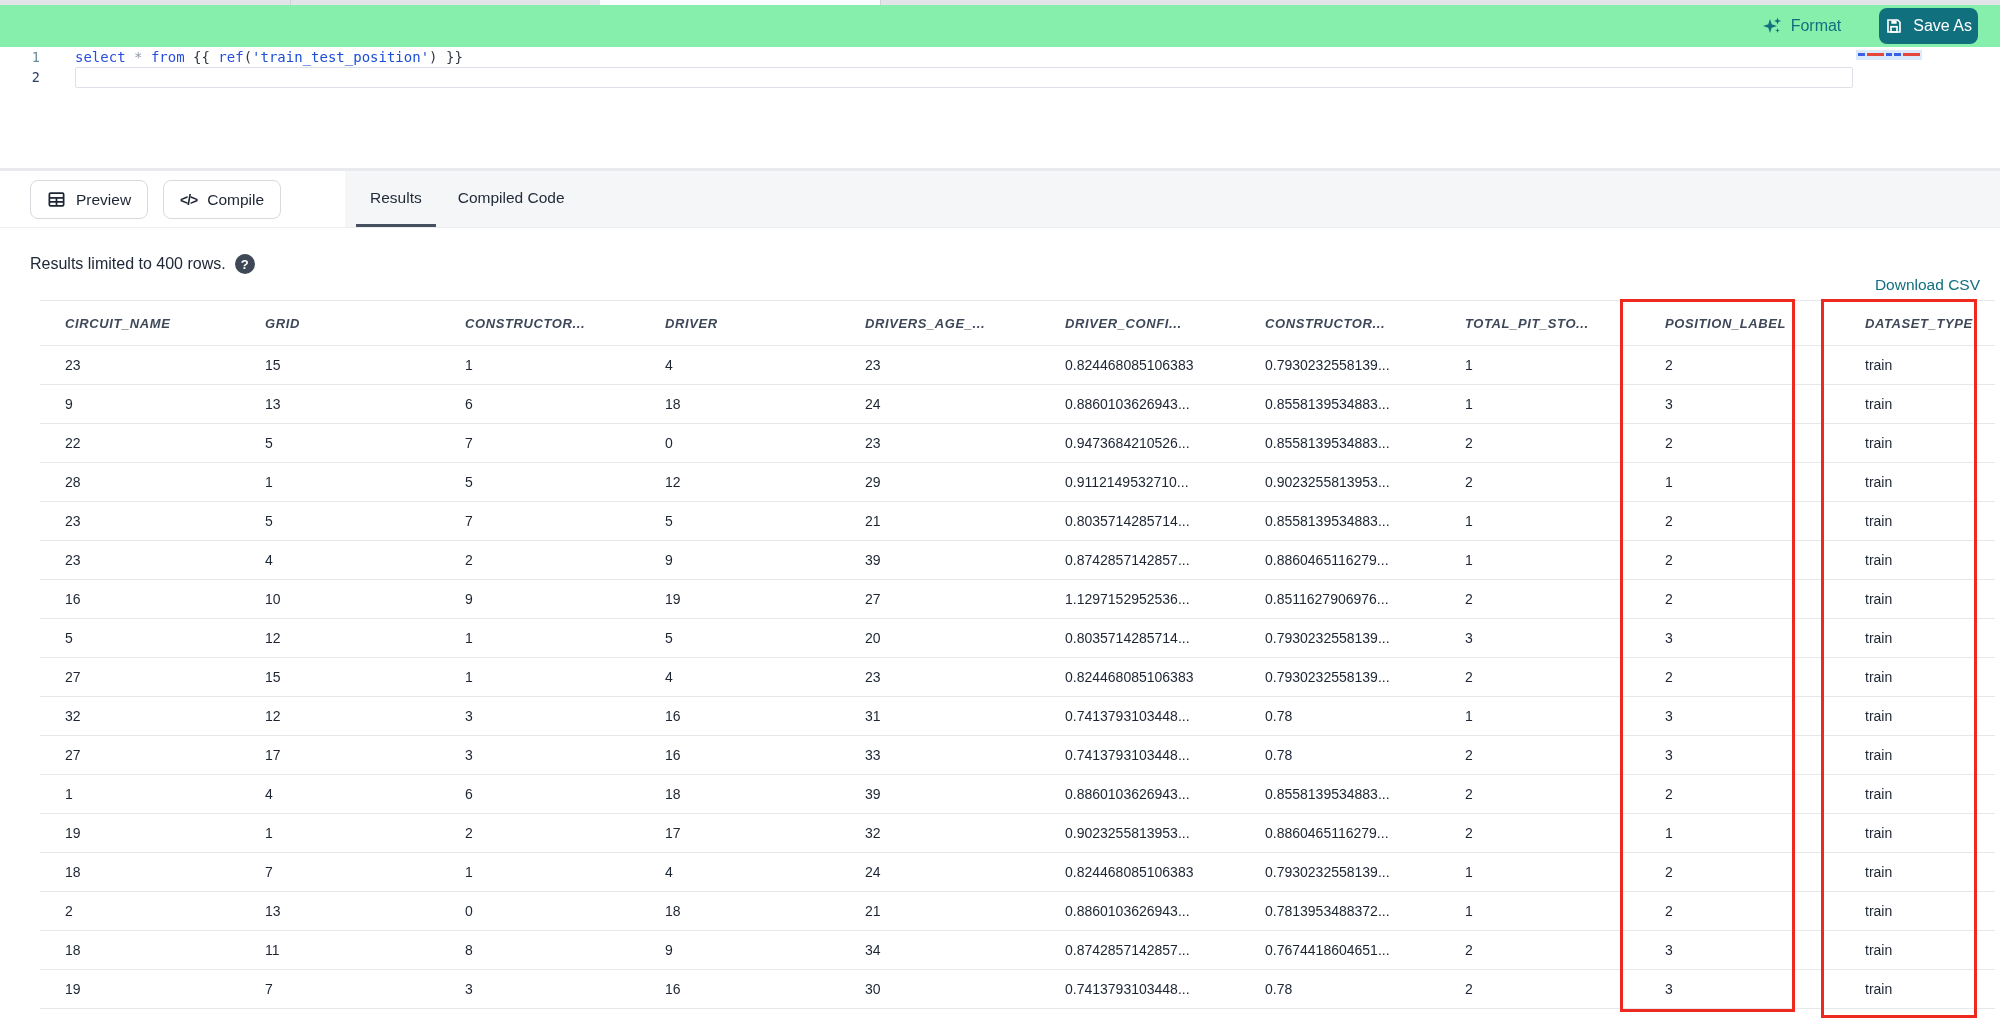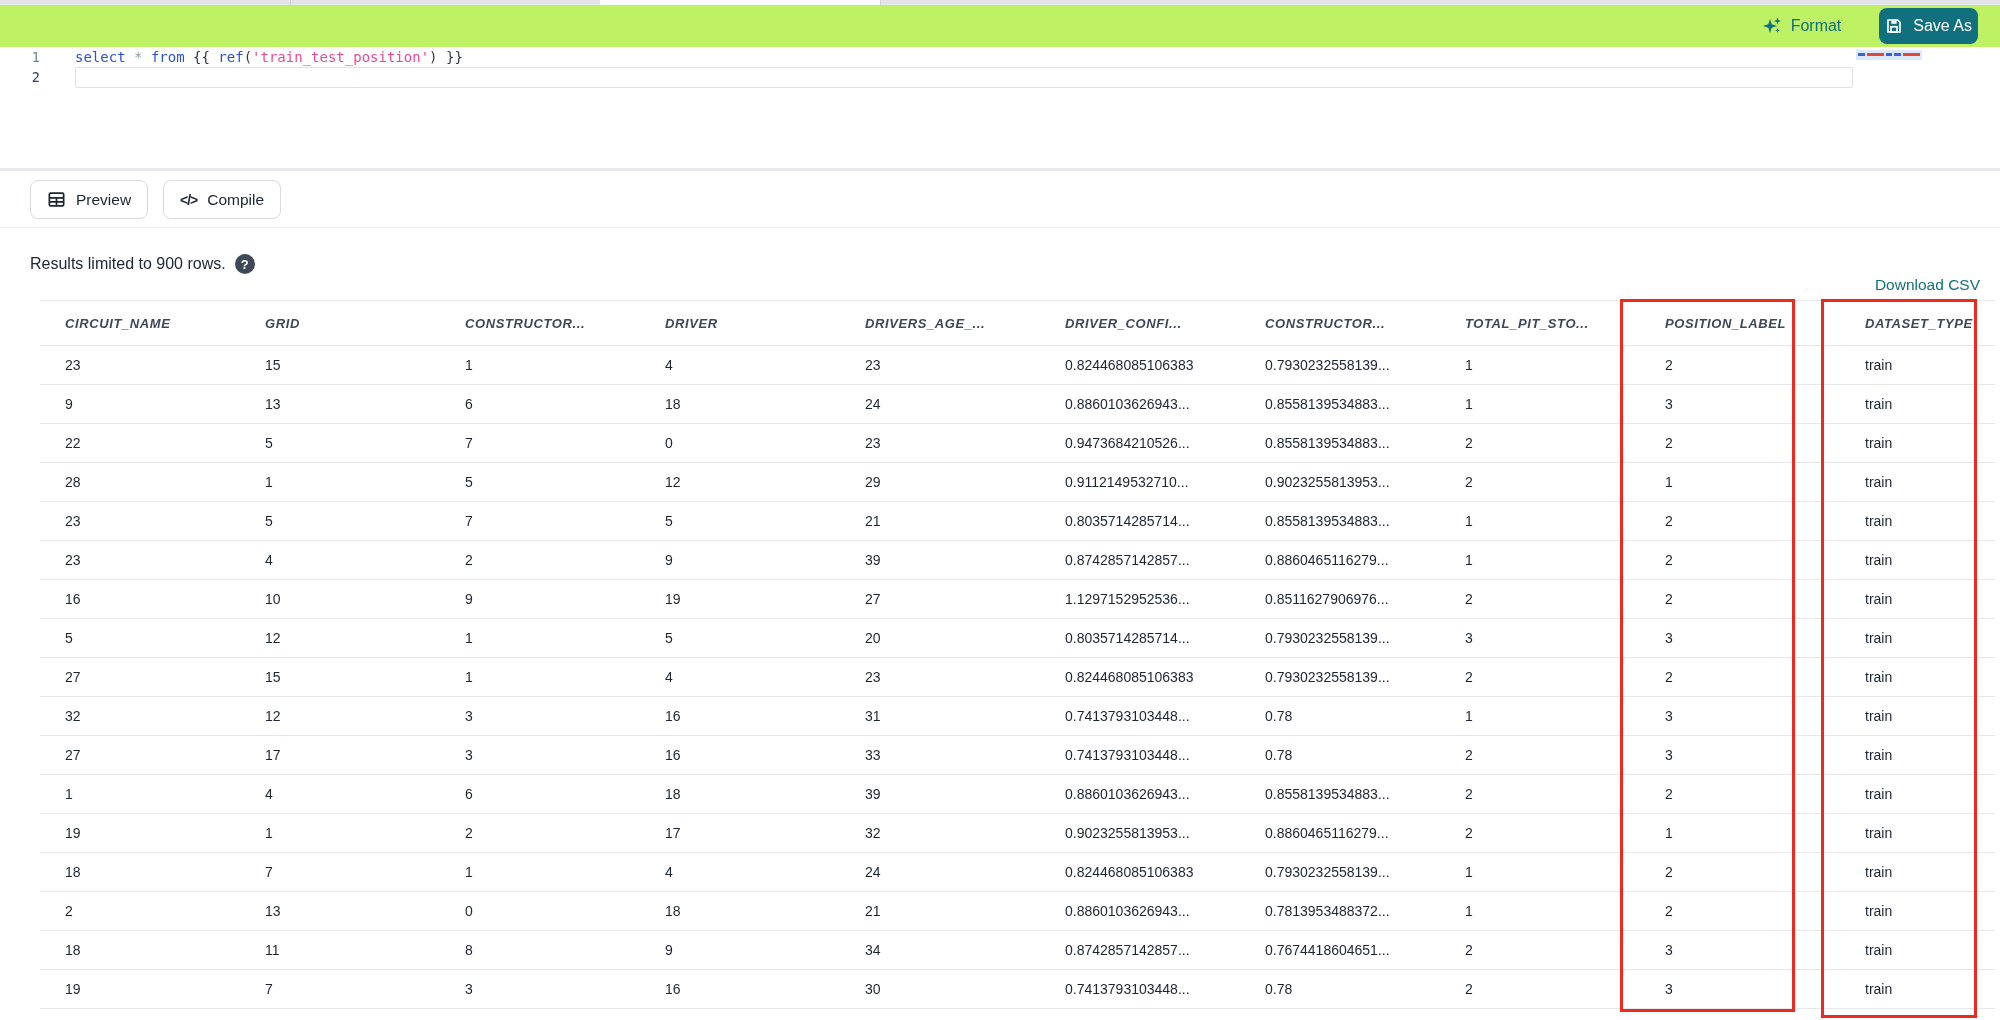--- a/index.html
+++ b/index.html
@@ -16,38 +16,38 @@
     background:#ffffff;font-family:"Liberation Sans",sans-serif;color:var(--text-dark);
   }
 
   
   .tabstrip{position:absolute;top:0;left:0;width:2000px;height:5px;background:#e3e4e9;}
   .tabstrip .active-seg{position:absolute;left:600px;top:0;width:280px;height:5px;background:#fbfcfd;}
   .tabstrip .vdiv{position:absolute;top:0;width:1px;height:5px;background:#cfd1d7;}
 
   
   .toolbar{
-    position:absolute;top:5px;left:0;width:2000px;height:42px;background:#bef264;
+    position:absolute;top:5px;left:0;width:2000px;height:42px;background:#86efac;
     display:flex;align-items:center;justify-content:flex-end;gap:32px;padding-right:22px;
   }
   .format-btn{display:flex;align-items:center;gap:9px;color:var(--accent);font-size:16px;cursor:pointer;background:none;border:none;font-family:inherit;}
   .saveas-btn{
     display:flex;align-items:center;gap:10px;background:var(--accent);color:#fff;
     border:none;border-radius:8px;height:36px;padding:0 6px;font-size:16px;font-family:inherit;cursor:pointer;
   }
 
   
   .editor{position:absolute;top:47px;left:0;width:2000px;height:121px;background:#fff;
     font-family:"DejaVu Sans Mono",monospace;font-size:14px;}
   .code-row{position:absolute;left:0;width:1860px;height:20px;display:flex;align-items:center;}
   .code-row .ln{width:40px;text-align:right;color:#6a8b99;font-size:13.5px;flex:none;}
   .code-row .ln.current{color:#2c3f66;}
   .code-row .code-text{margin-left:35px;white-space:pre;letter-spacing:0;}
   .tok-kw{color:#2a4fdd;} .tok-fn{color:#2a4fdd;} .tok-op{color:#8f9aab;}
-  .tok-punc{color:#333a45;} .tok-str{color:#ec4899;} .tok-plain{color:#333a45;}
+  .tok-punc{color:#333a45;} .tok-str{color:#1d4ed8;} .tok-plain{color:#333a45;}
   .current-line{position:absolute;left:75px;top:20px;width:1778px;height:21px;
     border:1px solid #dde1e7;border-radius:2px;background:#fff;}
   .minimap{position:absolute;left:1856px;top:0px;width:66px;height:118px;background:#fff;}
   .minimap .mini-line{margin-top:3px;height:10px;background:#dbe9fb;padding:3px 2px 0 2px;}
   .minimap .mini-marks{height:3px;
     background:repeating-linear-gradient(90deg,#3b60e4 0 7px,transparent 7px 9px,#e4463c 9px 26px,transparent 26px 28px,#3b60e4 28px 34px,transparent 34px 36px);}
 
   
   .panel-divider{position:absolute;top:168px;left:0;width:2000px;height:3px;background:#e9eaee;}
 
@@ -137,40 +137,48 @@
   <div class="minimap">
     <div class="mini-line">
       <div class="mini-marks"></div>
     </div>
   </div>
 </div>
 
 <div class="panel-divider"></div>
 
 <div class="action-band">
+  <div class="tab-region">
+    <div class="tab active">
+      <span>Results</span>
+    </div>
+    <div class="tab">
+      <span>Compiled Code</span>
+    </div>
+  </div>
   <button class="btn btn-preview">
     <span>
       <svg class="icon-svg" width="19" height="19" viewBox="0 0 24 24">
         <rect x="3" y="4" width="18" height="16" rx="1.5" fill="none" stroke="#1e2533" stroke-width="2.2"></rect>
         <line x1="3" y1="10" x2="21" y2="10" stroke="#1e2533" stroke-width="2.2"></line>
         <line x1="12" y1="10" x2="12" y2="20" stroke="#1e2533" stroke-width="2.2"></line>
         <line x1="3" y1="15" x2="21" y2="15" stroke="#1e2533" stroke-width="2.2"></line>
       </svg>
     </span>
     <span>Preview</span>
   </button>
   <button class="btn btn-compile">
     <span class="code-glyph"></span>
     <span>Compile</span>
   </button>
 </div>
 
 <div class="results-bar">
   <div class="results-notice">
-    <span>Results limited to 900 rows.</span>
+    <span>Results limited to 400 rows.</span>
     <span class="help-icon"></span>
   </div>
   <a class="download-csv" href="#">Download CSV</a>
 </div>
 
 <div class="results-table">
   <div class="thead">
       <div class="cell">CIRCUIT_NAME</div>
       <div class="cell">GRID</div>
       <div class="cell">CONSTRUCTOR...</div>

